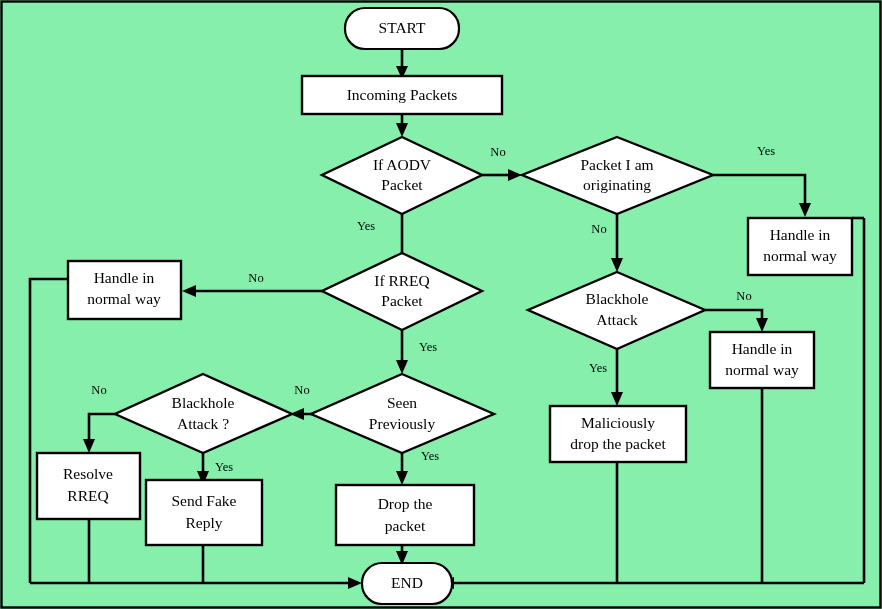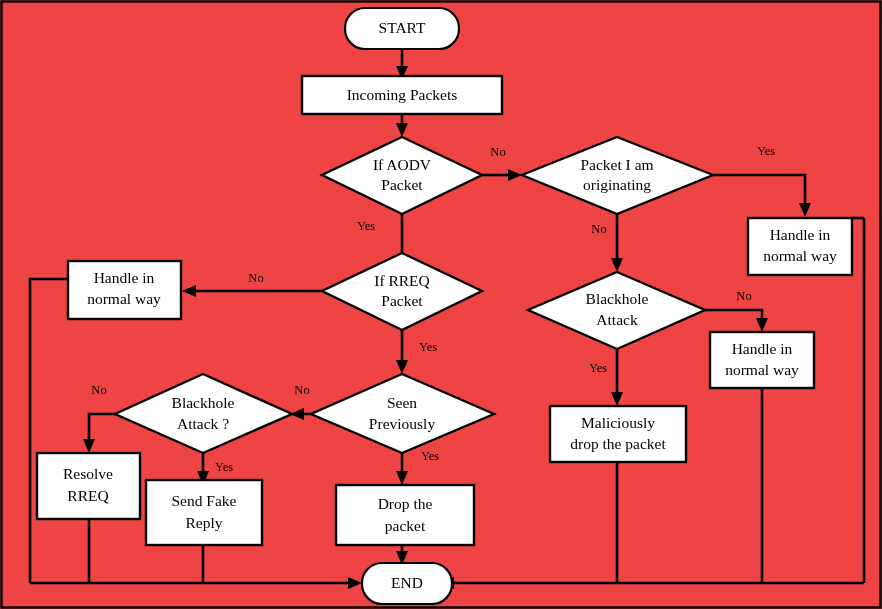--- a/index.html
+++ b/index.html
@@ -4,21 +4,21 @@
 <style>
   html, body {
     margin: 0;
     padding: 0;
     background: #ffffff;
   }
   #page {
     position: relative;
     width: 882px;
     height: 609px;
-    background: #ef4444;
+    background: #86efac;
     overflow: hidden;
     font-family: "Liberation Serif", "DejaVu Serif", serif;
   }
   svg#flowchart {
     display: block;
     width: 882px;
     height: 609px;
   }
   .node-shape {
     fill: #ffffff;

